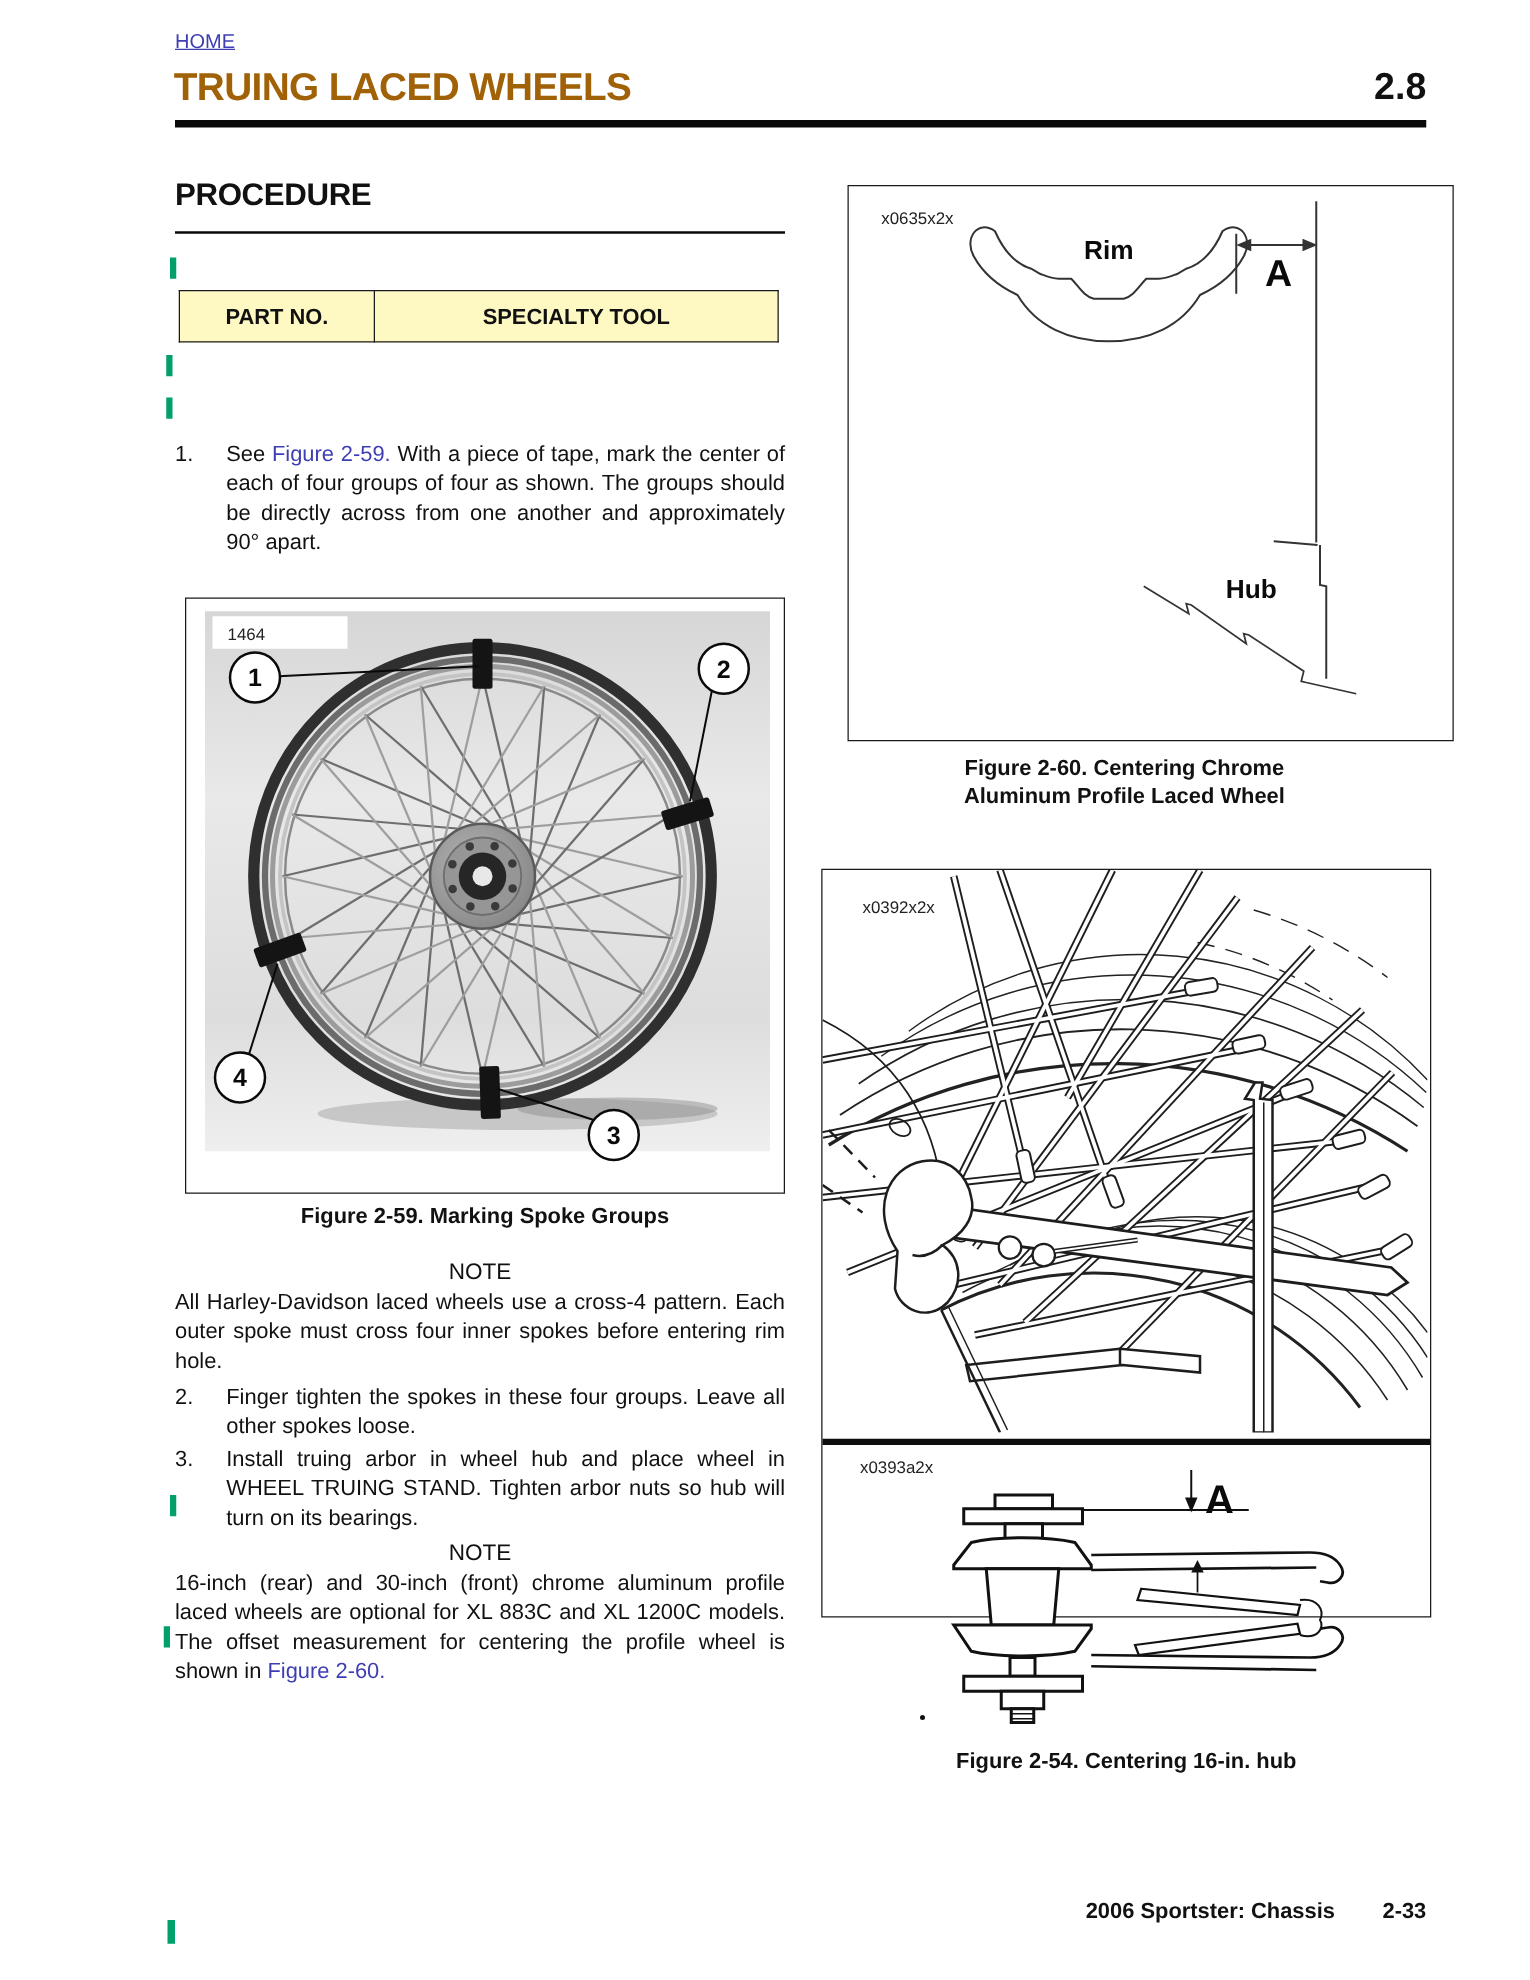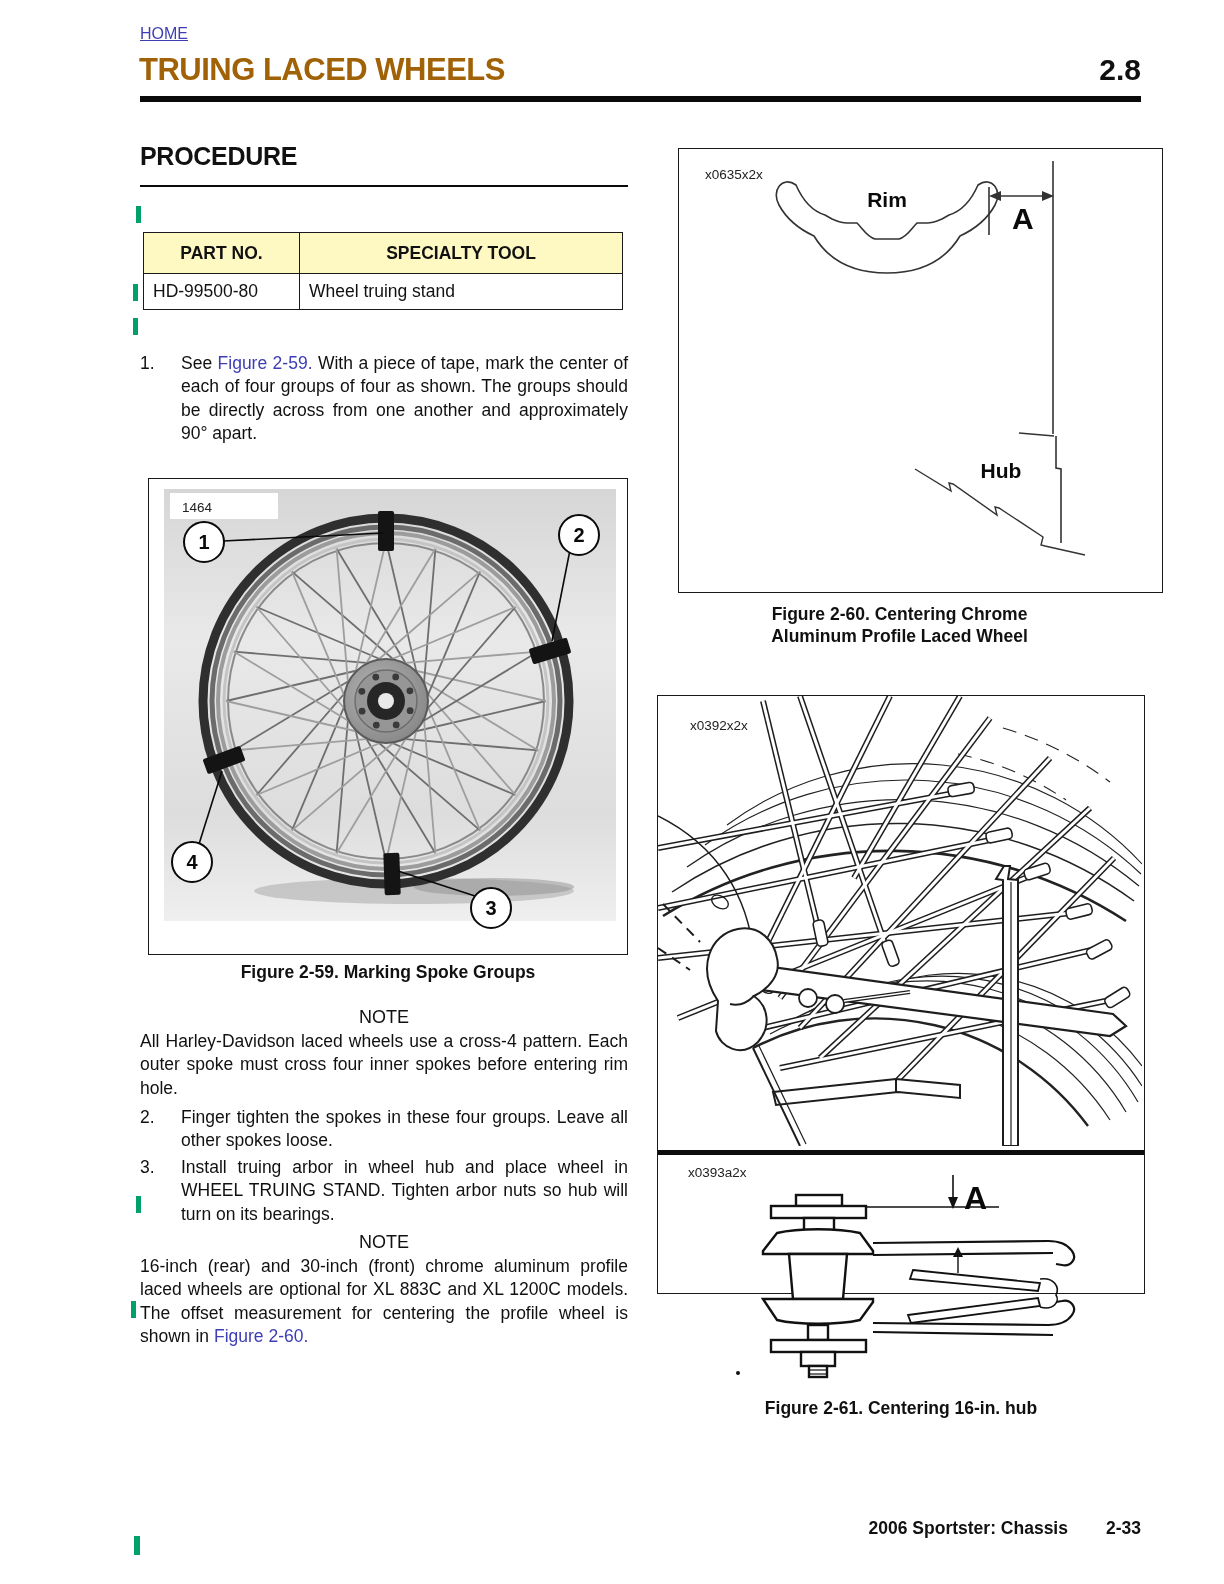--- a/index.html
+++ b/index.html
@@ -48,24 +48,20 @@
 
 <div class="abs change-bar" style="left:136px;top:206px;"></div>
 <div class="abs change-bar" style="left:133px;top:284px;"></div>
 <div class="abs change-bar" style="left:133px;top:318px;"></div>
 
 <table class="tools abs" style="left:143px;top:232px;">
   <tbody>
       <tr>
     <th class="col-part">PART NO.</th>
     <th>SPECIALTY TOOL</th>
-  </tr>
-  <tr>
-    <td>HD-99500-80</td>
-    <td>Wheel truing stand</td>
   </tr>
 </tbody>
   </table>
 
 <div class="abs step" style="left:140px;top:352px;">
   <div class="num">1.</div>
   <div class="txt body-text"><span>See </span><a class="fig-link">Figure 2-59.</a><span> With a piece of tape, mark the center of each of four groups of four as shown. The groups should be directly across from one another and approximately 90° apart.</span></div>
 </div>
 
 <div class="abs fig-box" style="left:148px;top:478px;width:480px;height:477px;text-align:right;">
@@ -368,18 +364,18 @@
       <path d="M215,177 L395,180"></path>
       <path d="M255,115 L382,128 L380,136 L252,124 Z" stroke-width="1.8" fill="#ffffff"></path>
       <path d="M250,160 L380,143 L382,151 L253,168 Z" stroke-width="1.8" fill="#ffffff"></path>
       <path d="M382,124 C396,122 402,132 398,140 C402,146 396,156 382,152" stroke-width="1.6"></path>
       <line x1="300" y1="118" x2="300" y2="98" stroke-width="1.4"></line>
     </g>
     <polygon points="300,92 295,102 305,102" fill="#111"></polygon>
     <circle cx="80" cy="218" r="2" fill="#111"></circle>
   </svg>
 </div>
-<div class="abs caption" style="left:657px;top:1398px;width:488px;">Figure 2-61. Centering 16-in. hub</div>
+<div class="abs caption" style="left:657px;top:1398px;width:488px;">Figure 2-54. Centering 16-in. hub</div>
 
 <div class="abs footer-text" style="left:640px;top:1518px;width:501px;">
   <span>2006 Sportster: Chassis</span><span style="display:inline-block;width:38px;"></span><span>2-33</span>
 </div>
 <div class="abs change-bar" style="left:134px;top:1536px;width:6px;height:19px;"></div>
 
 </body></html>

